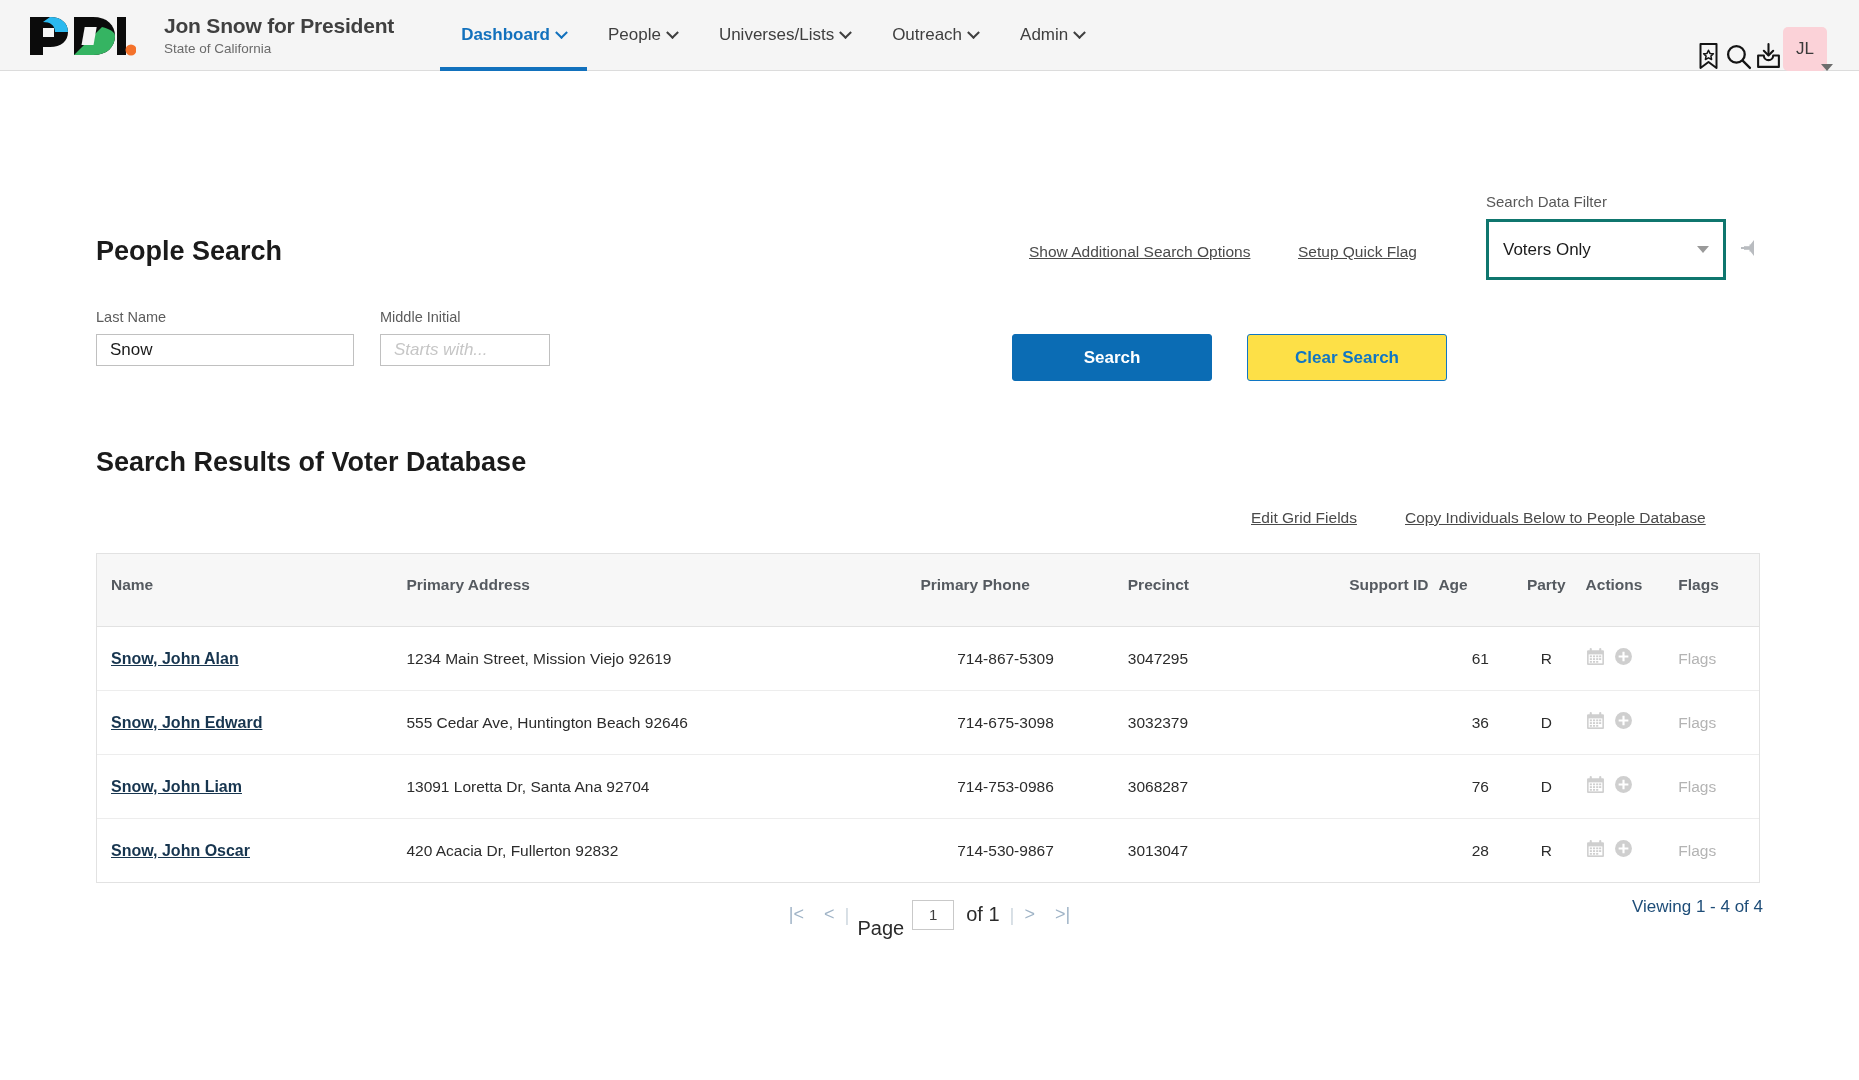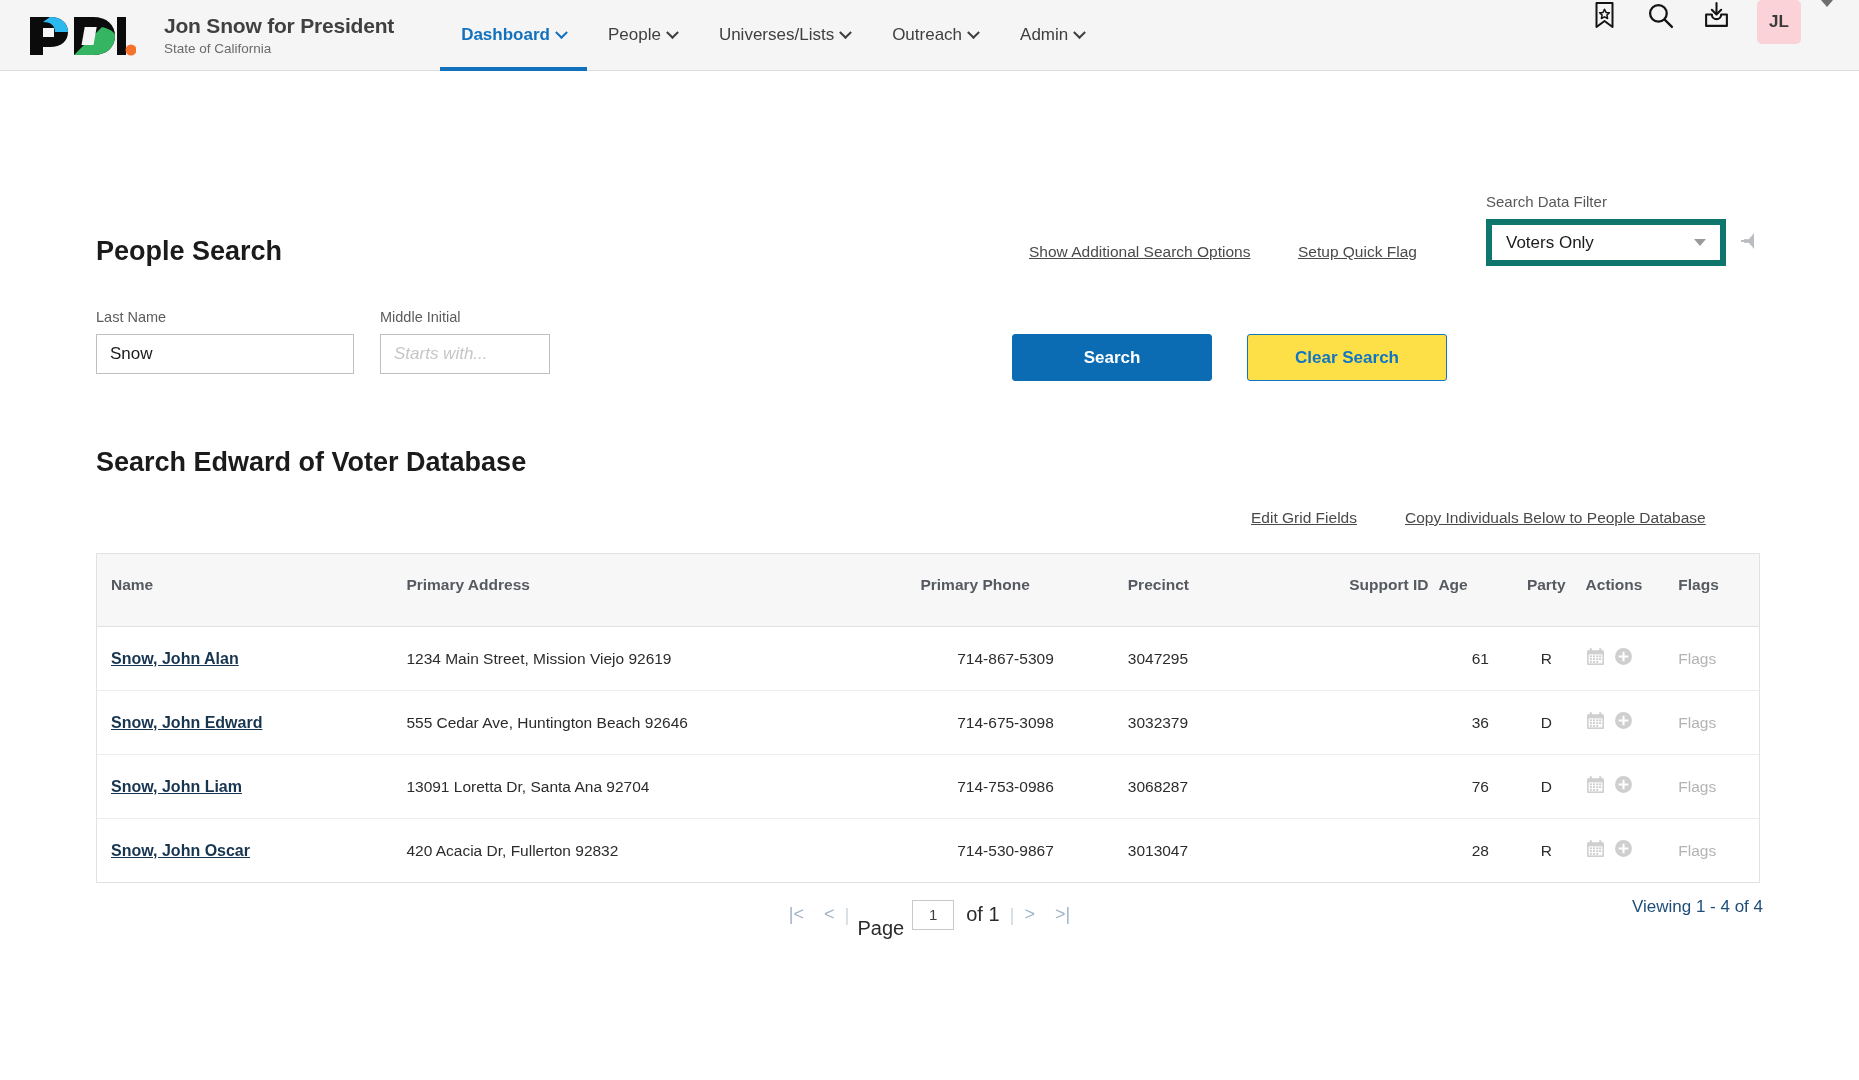--- a/index.html
+++ b/index.html
@@ -76,23 +76,21 @@
     transform: rotate(45deg) translate(-2px,-2px);
     display: inline-block;
   }
 
   .topbar-right {
     position: absolute;
     right: 26px;
     top: 0;
     height: 71px;
     display: flex;
-    align-items: flex-start;
-    gap: 26px;
-    font-weight: bold;
+    align-items: flex-end;
   }
   .ticon {
     width: 30px; height: 30px;
     display: flex; align-items: center; justify-content: center;
     cursor: pointer;
     color: #1a1a1a;
   }
   .avatar {
     width: 44px; height: 44px;
     background: #fbd2d8;
@@ -131,43 +129,43 @@
     cursor: pointer;
     white-space: nowrap;
   }
   #show-add-opts { left: 1029px; top: 172px; }
   #setup-quick-flag { left: 1298px; top: 172px; }
 
   .filter-block { position: absolute; left: 1486px; top: 122px; }
   .filter-label { font-size: 15px; color: #585858; margin-bottom: 9px; }
   .filter-row { display: flex; align-items: center; gap: 14px; }
   .select-box {
-    width: 240px; height: 47px;
-    border: 6px solid #0f766e;
+    width: 240px; height: 61px;
+    border: 3px solid #0f766e;
     background: #fff;
     display: flex; align-items: center;
     padding: 0 14px;
     font-size: 17px;
     color: #1b1b1b;
     cursor: pointer;
     position: relative;
   }
   .select-arrow {
     position: absolute; right: 14px;
     width: 0; height: 0;
     border-left: 6px solid transparent;
     border-right: 6px solid transparent;
     border-top: 7px solid #9a9a9a;
   }
 
   
   .fields { position: absolute; left: 96px; top: 238px; display: flex; gap: 26px; }
   .field-label { font-size: 14.5px; color: #5c5c5c; margin-bottom: 9px; }
   .field-input {
-    height: 40px;
+    height: 32px;
     border: 1px solid #c0c0c0;
     background: #fff;
     font-size: 17px;
     color: #1b1b1b;
     padding: 0 13px;
     font-family: "Liberation Sans", sans-serif;
     outline: none;
   }
   .field-input::placeholder { color: #c6c6c6; font-style: italic; }
   .w-last { width: 258px; }
@@ -415,21 +413,21 @@
       <div class="field-label">Middle Initial</div>
       <input class="field-input w-mid" placeholder="Starts with..." style="">
     </div>
   </div>
 
   <div class="btn-row">
     <button class="btn btn-primary">Search</button>
     <button class="btn btn-outline">Clear Search</button>
   </div>
 
-  <h2 class="results-title">Search Edward of Voter Database</h2>
+  <h2 class="results-title">Search Results of Voter Database</h2>
 
   <a class="opt-link" id="edit-grid-fields">Edit Grid Fields</a>
   <a class="opt-link" id="copy-individuals">Copy Individuals Below to People Database</a>
 
   <div class="table-wrap">
     <table>
       <thead>
         <tr>
           <th class="c-name">Name</th>
           <th class="c-addr">Primary Address</th>

